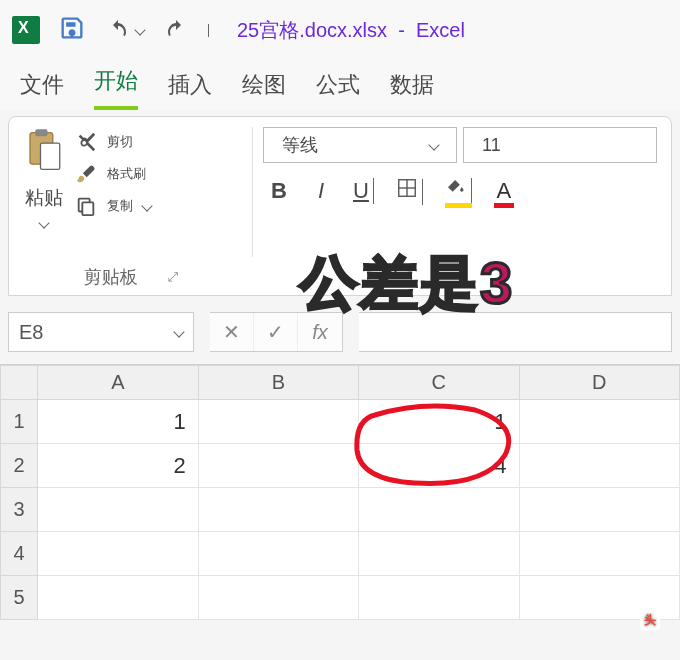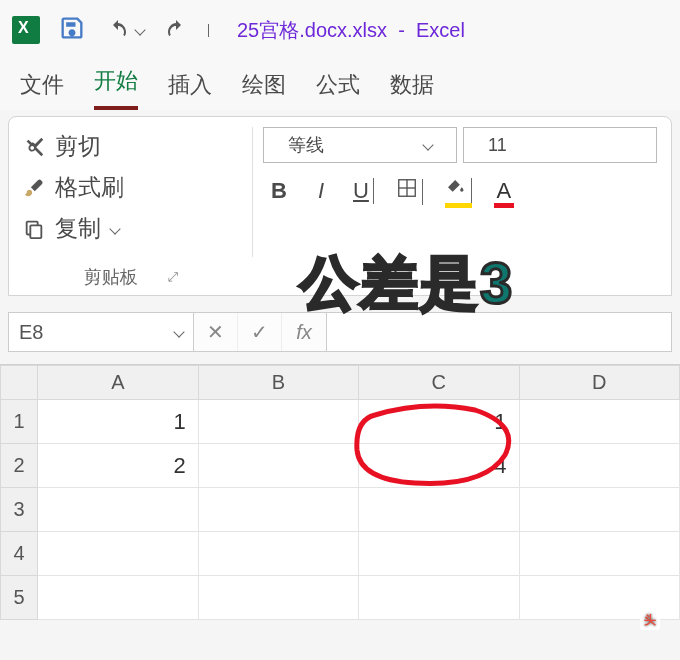--- a/index.html
+++ b/index.html
@@ -10,59 +10,59 @@
     .excel-icon::before { content: "X"; color: white; font-weight: bold; position: absolute; left: 6px; top: 3px; font-size: 16px; }
     .save-icon svg { fill: #467bc6; }
     .undo-group, .redo-group { display: flex; align-items: center; gap: 4px; color: #666; }
     .undo-group svg, .redo-group svg { fill: #595959; }
     .dropdown-chevron { width: 8px; height: 8px; border-left: 1px solid #666; border-bottom: 1px solid #666; transform: rotate(-45deg); }
     .overflow-btn { color: #666; font-size: 11px; }
     .title-text { color: #6d28d9; font-size: 20px; margin-left: 10px; }
     
     .tabs { height: 50px; display: flex; align-items: flex-end; padding: 0 20px; gap: 30px; background: #f8f8f8; }
     .tab { color: #4a4a4a; font-size: 22px; padding-bottom: 10px; cursor: pointer; }
-    .tab.active { color: #107c41; border-bottom: 4px solid #7f1d1d; font-weight: 500; }
+    .tab.active { color: #107c41; border-bottom: 4px solid #84cc16; font-weight: 500; }
     
     .ribbon { background: #fff; border: 1px solid #d4d4d4; border-radius: 8px 8px 0 0; margin: 6px 8px 0 8px; padding: 10px 14px 4px 14px; height: 180px; position: relative; }
     .ribbon-content { display: flex; gap: 10px; height: 130px; }
     
     .clipboard-group { width: 230px; border-right: 1px solid #e0e0e0; padding-right: 10px; }
     .paste-btn { display: flex; gap: 10px; }
     .paste-main { display: flex; flex-direction: column; align-items: center; gap: 6px; }
     .paste-icon svg { width: 42px; height: 48px; }
     .paste-label { font-size: 19px; color: #4a4a4a; }
     .paste-dd { margin-top: 2px; }
     .clip-actions { display: flex; flex-direction: column; gap: 10px; margin-top: 4px; }
-    .clip-action { display: flex; align-items: center; gap: 10px; font-size: 23px; color: #4a4a4a; cursor: pointer; }
+    .clip-action { display: flex; align-items: center; gap: 10px; font-size: 13px; color: #4a4a4a; cursor: pointer; }
     .clip-action svg { width: 22px; height: 22px; }
     
     .font-group { flex: 1; }
     .font-row1 { display: flex; gap: 6px; margin-bottom: 14px; }
-    .font-select { border: 1px solid #bbb; height: 36px; flex: 1; display: flex; align-items: center; padding: 0 24px; justify-content: space-between; background: #fff; font-size: 18px; color: #4a4a4a; }
+    .font-select { border: 1px solid #bbb; height: 36px; flex: 1; display: flex; align-items: center; padding: 0 18px; justify-content: space-between; background: #fff; font-size: 18px; color: #4a4a4a; }
     .size-select { width: 50px; align-items: center; }
     .font-row2 { display: flex; gap: 22px; align-items: center; padding-left: 6px; }
     .fmt-btn { font-size: 22px; color: #4a4a4a; cursor: pointer; min-width: 20px; text-align: center; }
     .fmt-btn.bold { font-weight: bold; }
     .fmt-btn.italic { font-style: italic; }
     .fmt-btn.underline { text-decoration: underline; position: relative; }
     .fmt-btn.border svg { width: 22px; height: 22px; }
     .fmt-btn.fill { position: relative; }
     .fmt-btn.fontcolor { position: relative; color: #333; }
     .color-bar { position: absolute; bottom: -4px; left: 0; right: 0; height: 5px; }
     .yellow-bar { background: #ffd700; }
     .red-bar { background: #e81123; }
     
     .group-labels { display: flex; position: absolute; bottom: 6px; left: 0; right: 0; }
     .group-label { text-align: center; font-size: 18px; color: #666; display: flex; align-items: center; justify-content: center; gap: 30px; }
     .group-label.clip { width: 244px; }
     .launcher { font-size: 13px; color: #888; }
     
-    .overlay-text { position: absolute; top: 245px; left: 300px; font-size: 58px; font-weight: 900; color: #0f766e; -webkit-text-stroke: 3px #2a2a2a; z-index: 100; letter-spacing: 2px; }
-    
-    .formula-bar { display: flex; align-items: center; margin: 14px 8px 0 8px; gap: 0; height: 44px; text-align: center; }
+    .overlay-text { position: absolute; top: 245px; left: 300px; font-size: 58px; font-weight: 900; color: #be185d; -webkit-text-stroke: 3px #2a2a2a; z-index: 100; letter-spacing: 2px; }
+    
+    .formula-bar { display: flex; align-items: center; margin: 14px 8px 0 8px; gap: 16px; height: 44px; text-align: center; }
     .namebox { border: 1px solid #ccc; height: 40px; width: 186px; display: flex; align-items: center; justify-content: space-between; padding: 0 10px; background: #fff; font-size: 20px; color: #555; }
     .fb-btns { display: flex; align-items: center; border: 1px solid #ccc; border-left: none; height: 40px; background: #fcfcfc; }
     .fb-btn { width: 44px; height: 100%; display: flex; align-items: center; justify-content: center; color: #888; font-size: 20px; border-right: 1px solid #eee; }
     .fb-btn:last-child { border-right: none; font-style: italic; }
     .formula-input { flex: 1; border: 1px solid #ccc; border-left: none; height: 40px; background: #fff; padding: 0 10px; }
     
     .grid-area { margin: 10px 0 0 0; background: #fff; border-top: 1px solid #d0d0d0; position: relative; }
     .grid { border-collapse: collapse; width: 100%; }
     .grid th { background: #f0f0f0; border: 1px solid #d8d8d8; font-weight: normal; color: #555; font-size: 20px; }
     .grid th.col-head { height: 34px; width: 155px; }
@@ -111,20 +111,31 @@
   <div class="tab">插入</div>
   <div class="tab">绘图</div>
   <div class="tab">公式</div>
   <div class="tab">数据</div>
 </div>
 
 <div class="ribbon">
   <div class="ribbon-content">
     <div class="clipboard-group">
       <div class="paste-btn">
+        <div class="paste-main">
+          <div class="paste-icon">
+            <svg viewBox="0 0 48 54">
+                <rect x="8" y="6" width="26" height="36" rx="3" fill="#c9a968" stroke="#9b7a3f" stroke-width="1.5"></rect>
+                <rect x="14" y="2" width="14" height="8" rx="2" fill="#888"></rect>
+                <rect x="20" y="18" width="22" height="30" rx="2" fill="#fff" stroke="#666" stroke-width="1.5"></rect>
+              </svg>
+          </div>
+          <span class="paste-label">粘贴</span>
+          <span class="dropdown-chevron paste-dd"></span>
+        </div>
         <div class="clip-actions">
           <div class="clip-action">
             <svg viewBox="0 0 24 24">
                 <path fill="#555" d="M9.6 7.6L6 4l-2 2 3.6 3.6C6.6 10.5 6 11.7 6 13c0 2.2 1.8 4 4 4 1.3 0 2.5-.6 3.2-1.6L20 22l2-2-7.6-7.6L22 4l-2-2-6.8 6.8C12.5 7.6 11.3 7 10 7c-.1 0-.3 0-.4 0zM10 15c-1.1 0-2-.9-2-2s.9-2 2-2 2 .9 2 2-.9 2-2 2z"></path>
               </svg>
             <span>剪切</span>
           </div>
           <div class="clip-action">
             <svg viewBox="0 0 24 24">
                 <path fill="#c9a968" d="M7 14c-1.7 0-3 1.3-3 3 0 1.3-1.2 2-2 2 .9 1.2 2.4 2 4 2 2.2 0 4-1.8 4-4 0-1.7-1.3-3-3-3z"></path>

